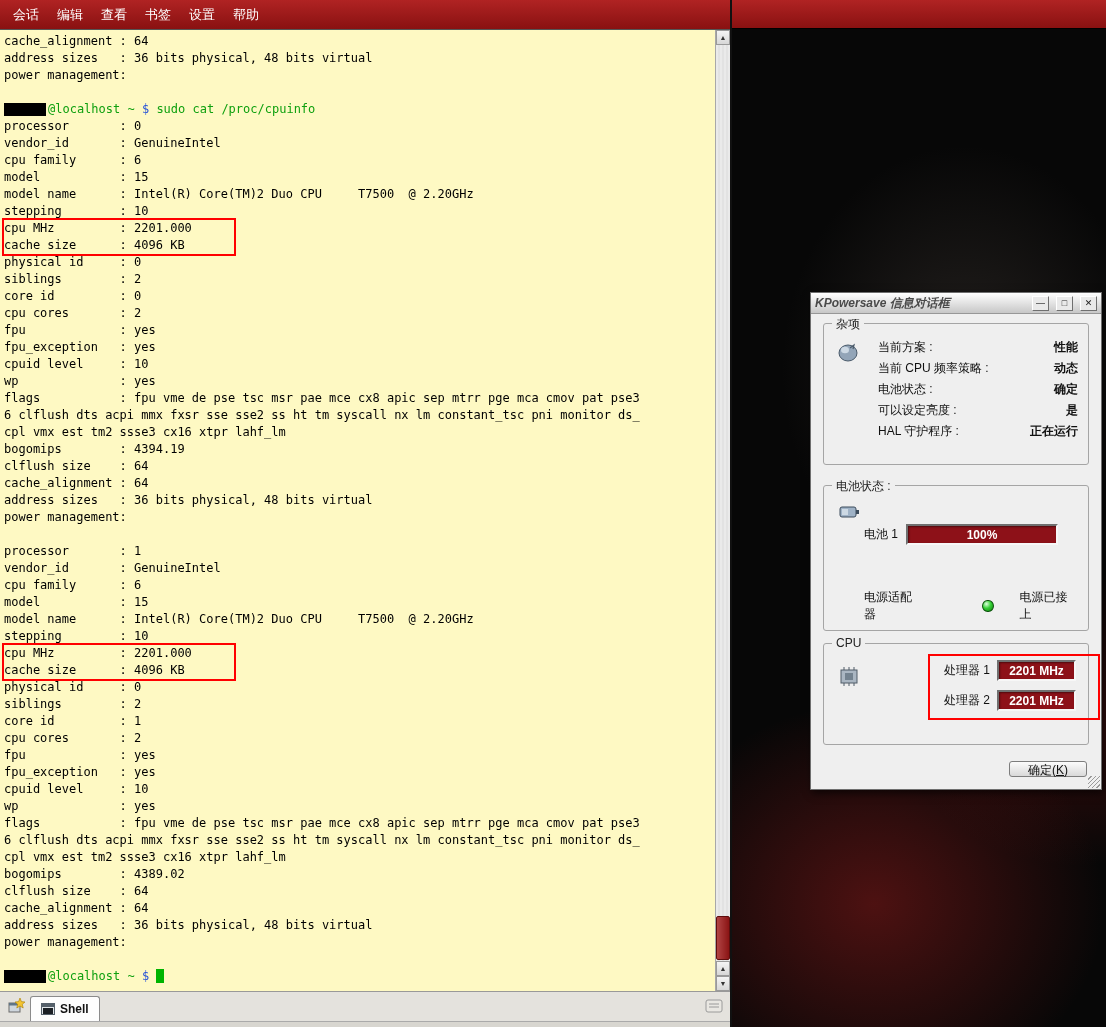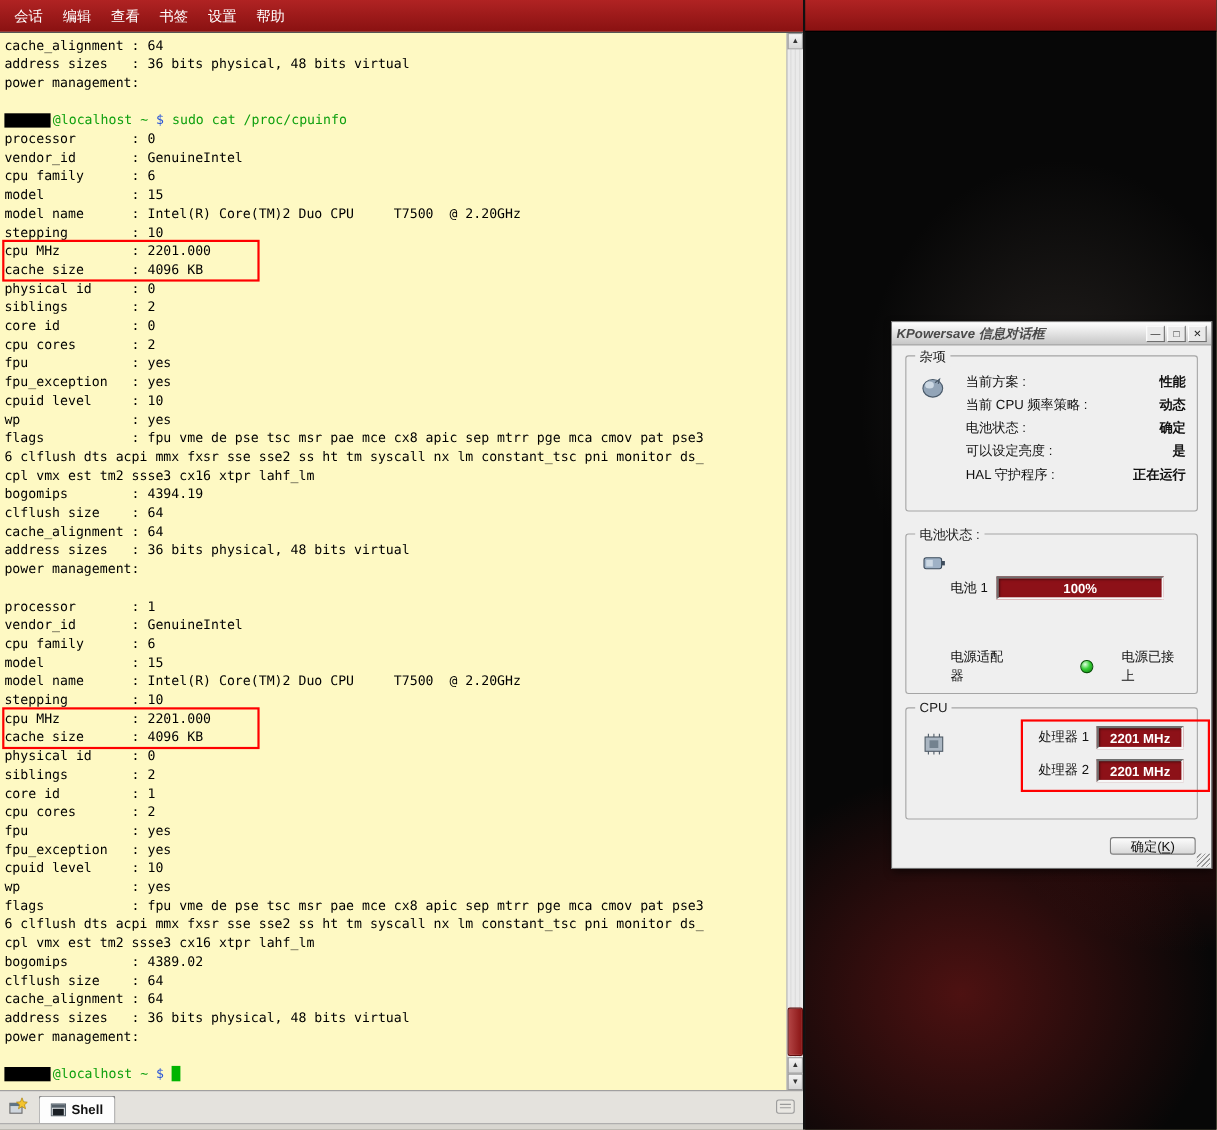--- a/index.html
+++ b/index.html
@@ -29,41 +29,41 @@
     display:flex; align-items:center; justify-content:center; font-size:7px; color:#333; line-height:1; }
   .sb-track { flex:1 1 auto; position:relative;
     background:repeating-linear-gradient(90deg,#eaeaea,#eaeaea 2px,#dadada 3px,#eaeaea 4px); }
   .sb-thumb { position:absolute; left:0; right:0; bottom:1px; height:44px;
     background:linear-gradient(90deg,#b24444,#8a1414); border:1px solid #5f0d0d; border-radius:2px; }
 
   
   .tabbar { flex:0 0 30px; background:#e4e2dd; border-top:1px solid #999; display:flex;
     align-items:flex-end; padding:0 3px; }
   .tb-btn { width:26px; height:26px; margin-bottom:2px; display:flex; align-items:center; justify-content:center; }
-  .tab { height:25px; display:flex; align-items:center; gap:5px; padding:0 10px; margin-left:6px;
+  .tab { height:25px; display:flex; align-items:center; gap:5px; padding:0 10px; margin-left:1px;
     background:#fdfdfd; border:1px solid #8a8a8a; border-bottom:none; border-radius:3px 3px 0 0;
     font-size:12px; font-weight:bold; color:#111; }
   .tab-spacer { flex:1 1 auto; }
   .bottom-strip { flex:0 0 6px; background:#d8d6d0; border-top:1px solid #aaa; }
 
   
   .desktop { position:absolute; left:732px; top:0; width:374px; height:1027px;
     background:
       radial-gradient(ellipse 260px 320px at 62% 36%, rgba(90,80,74,.35), transparent 70%),
       radial-gradient(ellipse 320px 280px at 38% 88%, rgba(135,26,26,.55), transparent 72%),
       radial-gradient(ellipse 250px 210px at 92% 70%, rgba(110,18,18,.45), transparent 70%),
       #070707; }
   .desktop-topband { height:29px; background:linear-gradient(#b02323,#891111); border-bottom:1px solid #000; }
 
   
   .dialog { position:absolute; left:810px; top:292px; width:292px; height:498px; z-index:5;
     background:#efefef; border:1px solid #6f6f6f; box-shadow:2px 3px 8px rgba(0,0,0,.65);
     font-size:12px; color:#111; }
   .dlg-titlebar { height:21px; background:linear-gradient(#ffffff,#c7c7c7); border-bottom:1px solid #979797;
-    display:flex; align-items:center; padding:0 4px; gap:2px; }
+    display:flex; align-items:center; padding:0 4px; gap:7px; }
   .dlg-title { flex:1 1 auto; font-style:italic; font-weight:bold; font-size:12px; color:#4a4a4a;
     white-space:nowrap; overflow:hidden; }
   .win-btn { width:17px; height:15px; background:#e9e9e9; border:1px solid; border-color:#fff #6f6f6f #6f6f6f #fff;
     display:flex; align-items:center; justify-content:center; font-size:9px; line-height:1; color:#222; }
 
   .group { position:absolute; left:12px; right:12px; border:1px solid #a5a5a5; border-radius:3px; }
   .group-legend { position:absolute; top:-8px; left:8px; background:#efefef; padding:0 4px; font-size:12px; color:#222; }
   .g-icon { position:absolute; }
 
   .group-misc { top:30px; height:142px; }

